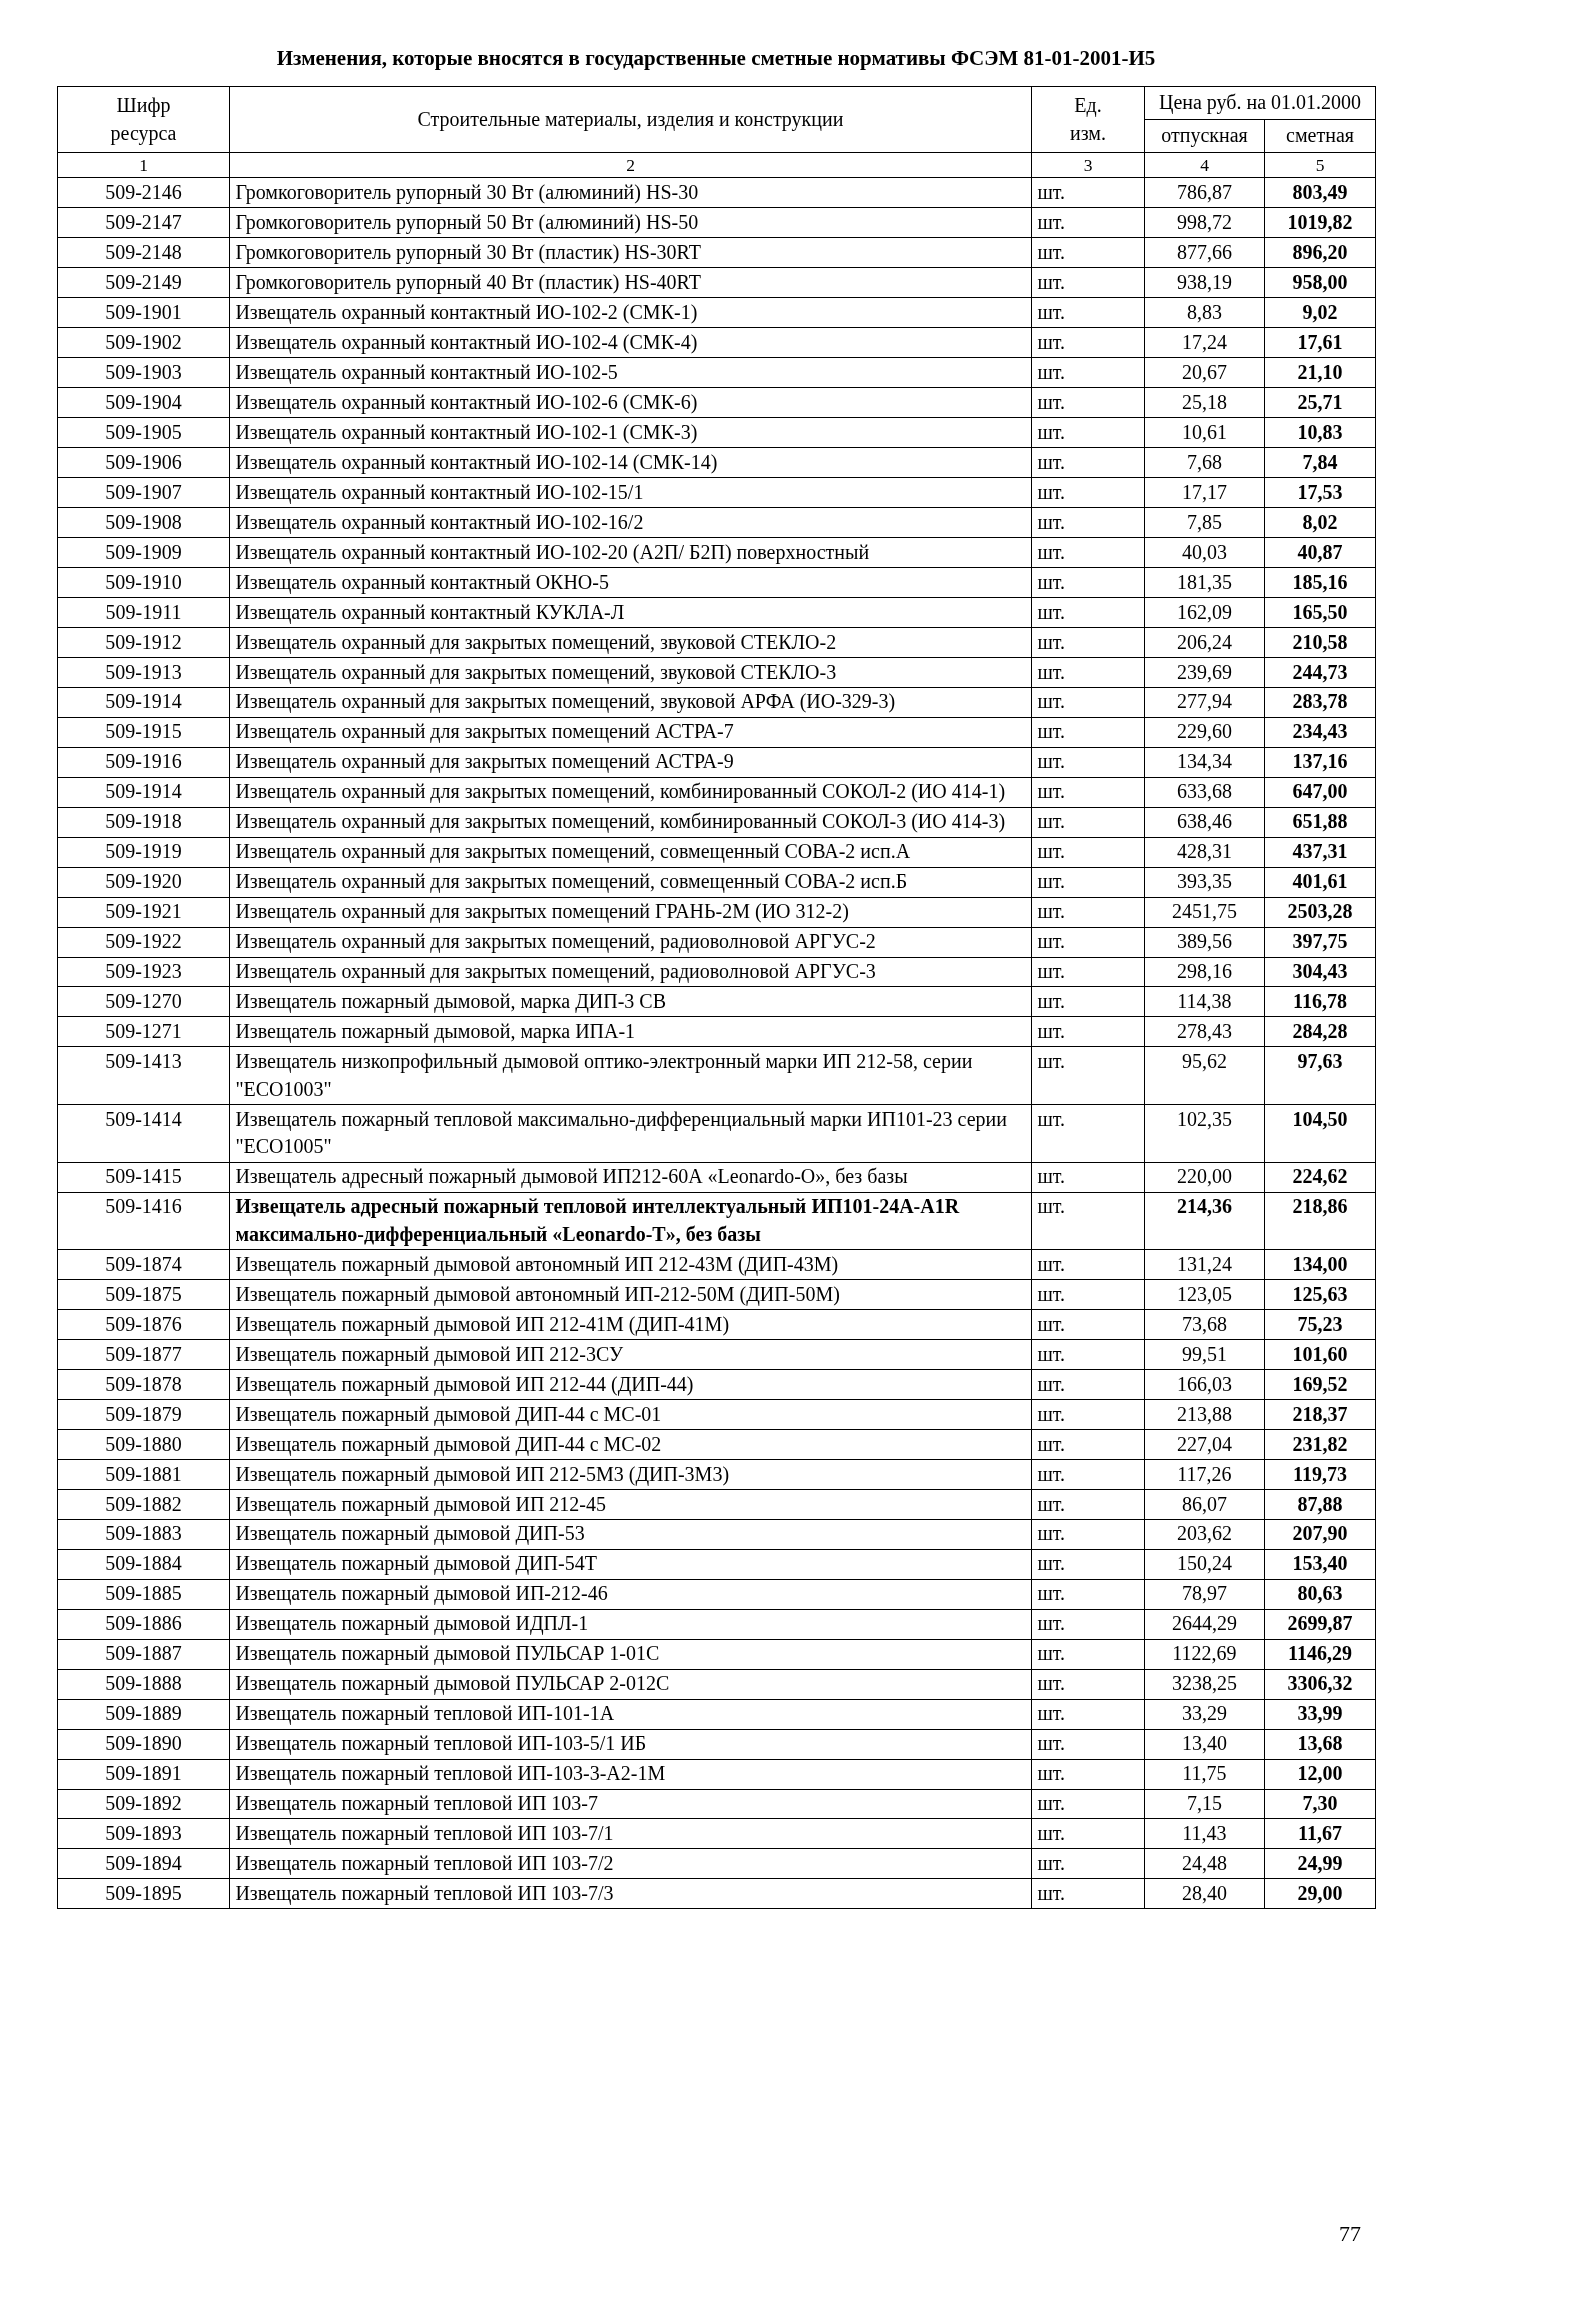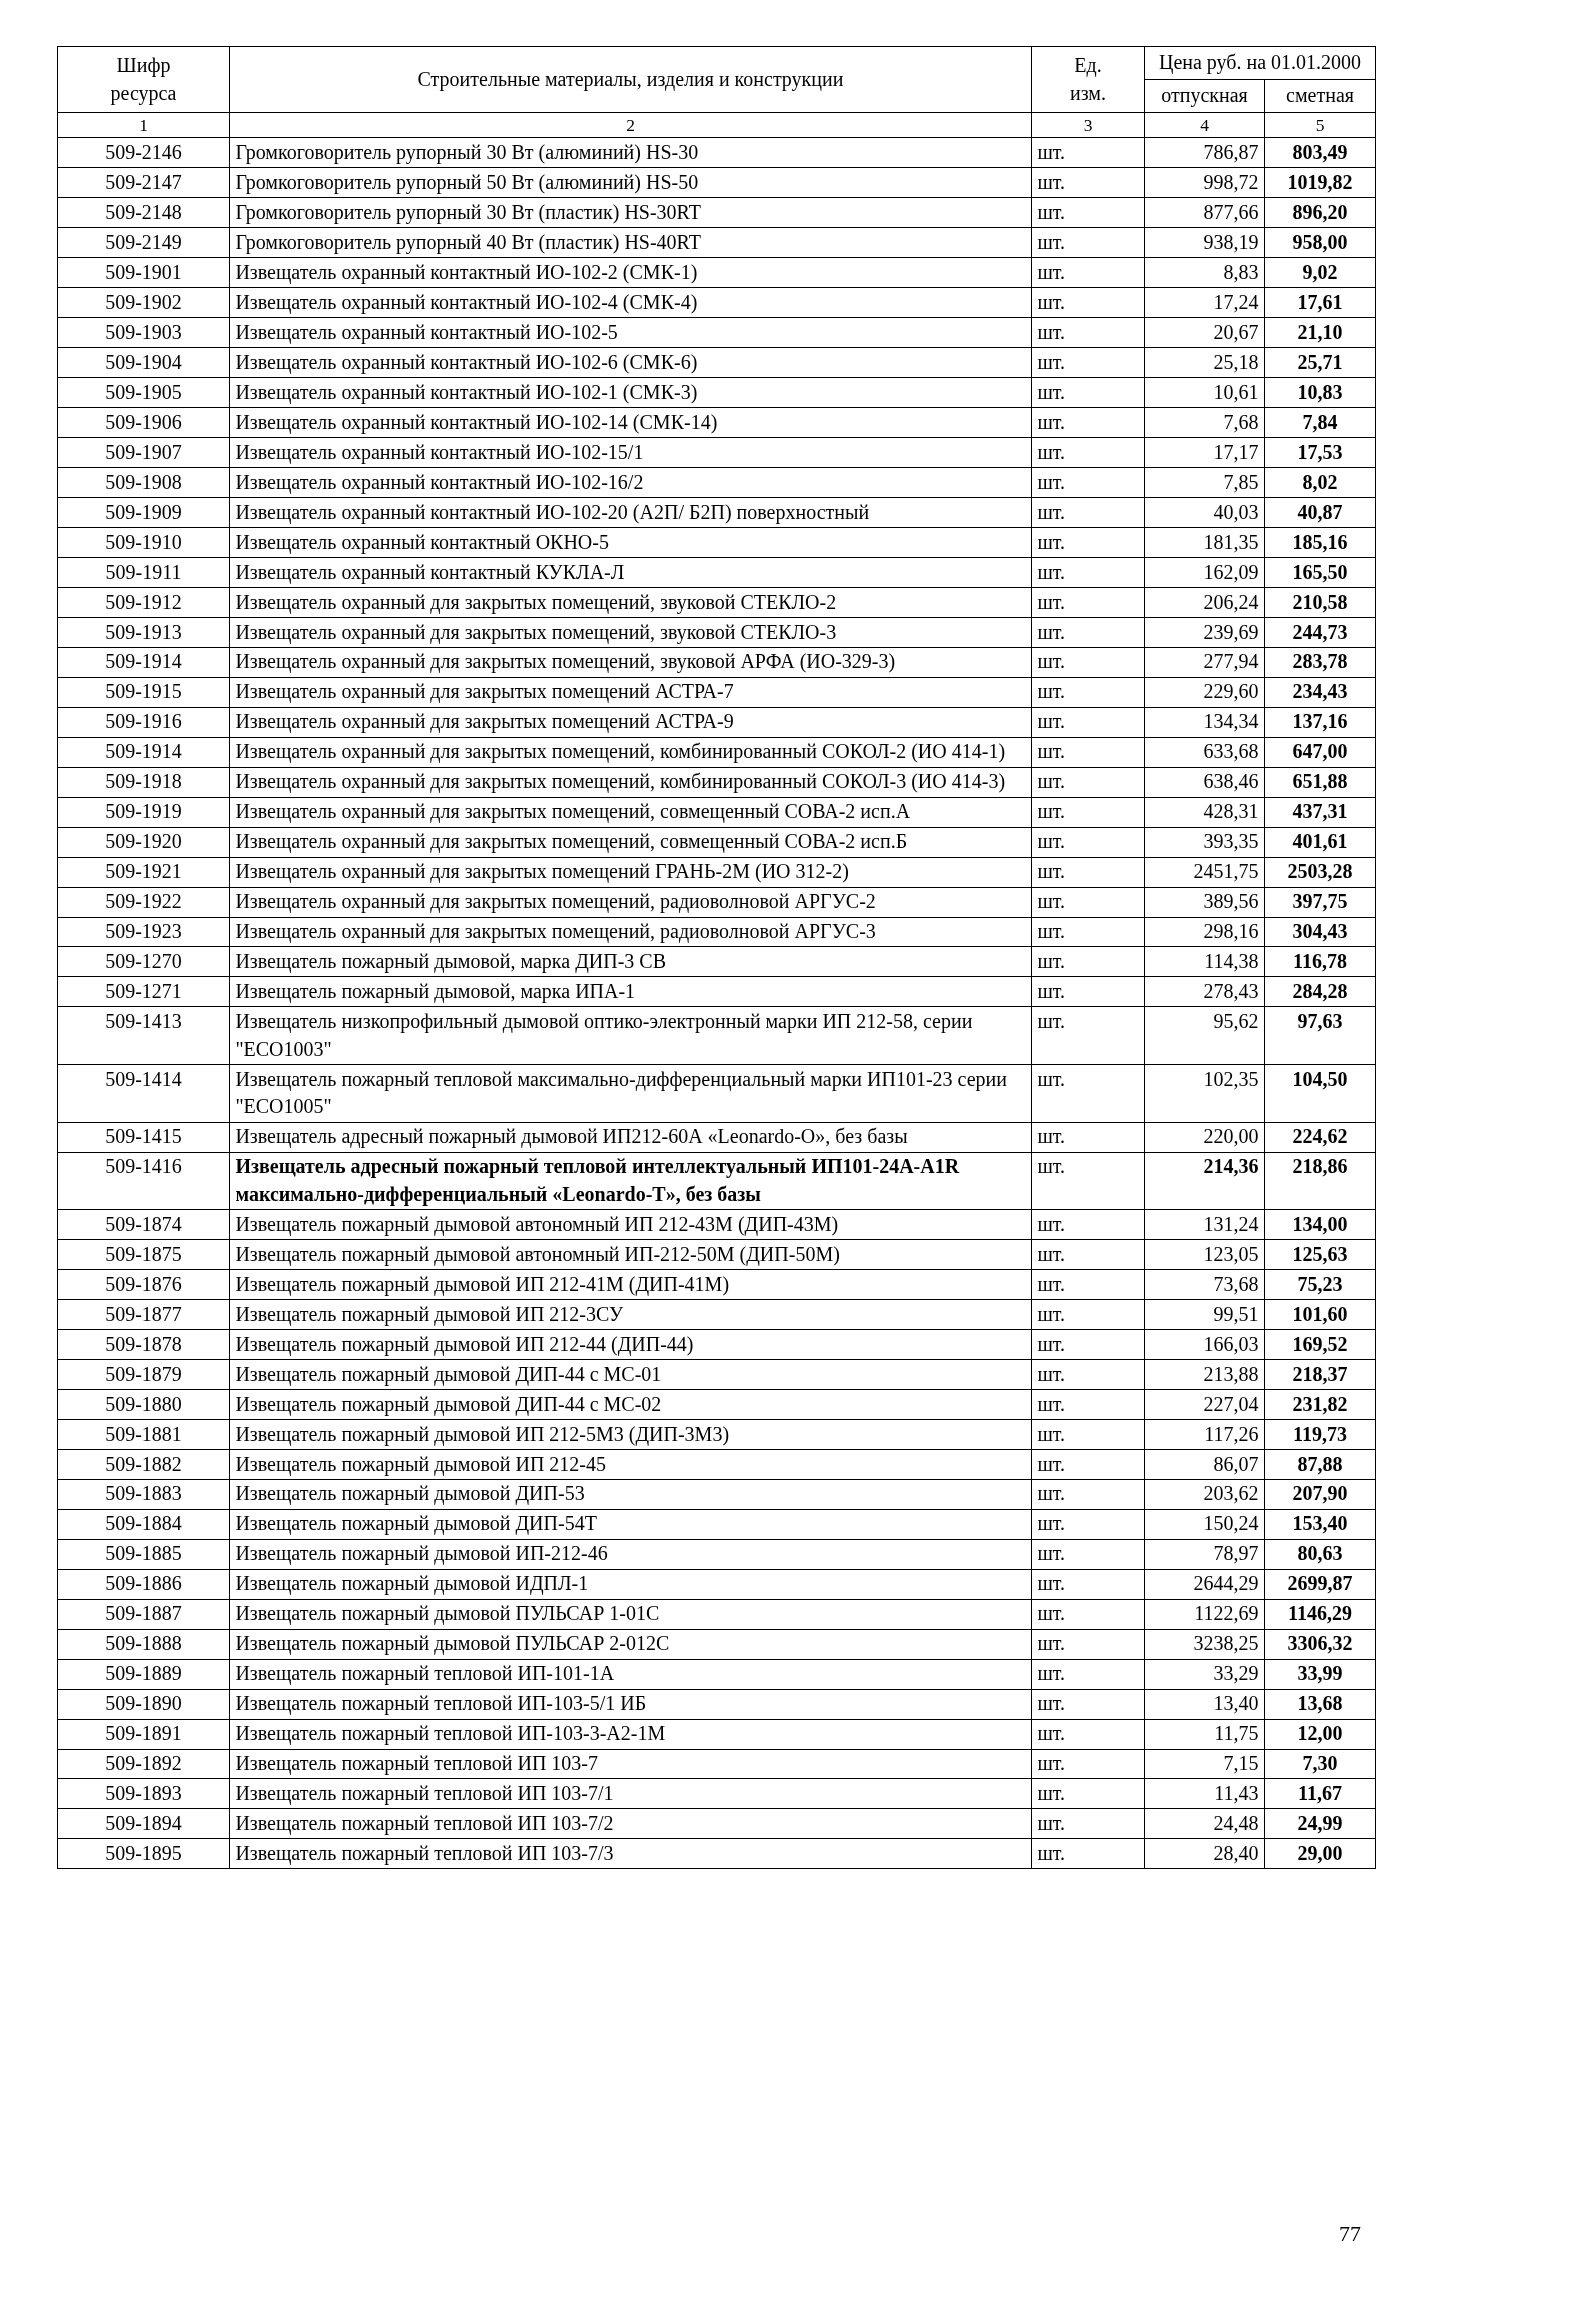--- a/index.html
+++ b/index.html
@@ -50,37 +50,38 @@
     font-size: 17.5px;
     padding: 0 4px;
     line-height: 1.15;
     font-weight: normal;
     text-align: center;
   }
   .colnum-row th.num-name { text-align: center; }
   .cell-code { text-align: center; }
   .cell-name { text-align: left; }
   .cell-unit { text-align: left; }
-  .cell-price1 { text-align: right; }
+  .cell-price1 { text-align: center; }
   .cell-price2 { text-align: center; font-weight: bold; }
   tr.bold-row .cell-name,
   tr.bold-row .cell-price1,
   tr.bold-row .cell-price2 { font-weight: bold; }
   .page-number {
     position: absolute;
     top: 2221px;
     left: 1339px;
     font-size: 22px;
   }
 </style>
 </head>
 <body>
 
 <div class="page">
   <div class="content">
+    <div class="doc-title">Изменения, которые вносятся в государственные сметные нормативы ФСЭМ 81-01-2001-И5</div>
 
     <table class="price-table">
       <colgroup>
         <col style="width:172px">
         <col style="width:802px">
         <col style="width:113px">
         <col style="width:120px">
         <col style="width:111px">
       </colgroup>
       <thead>

